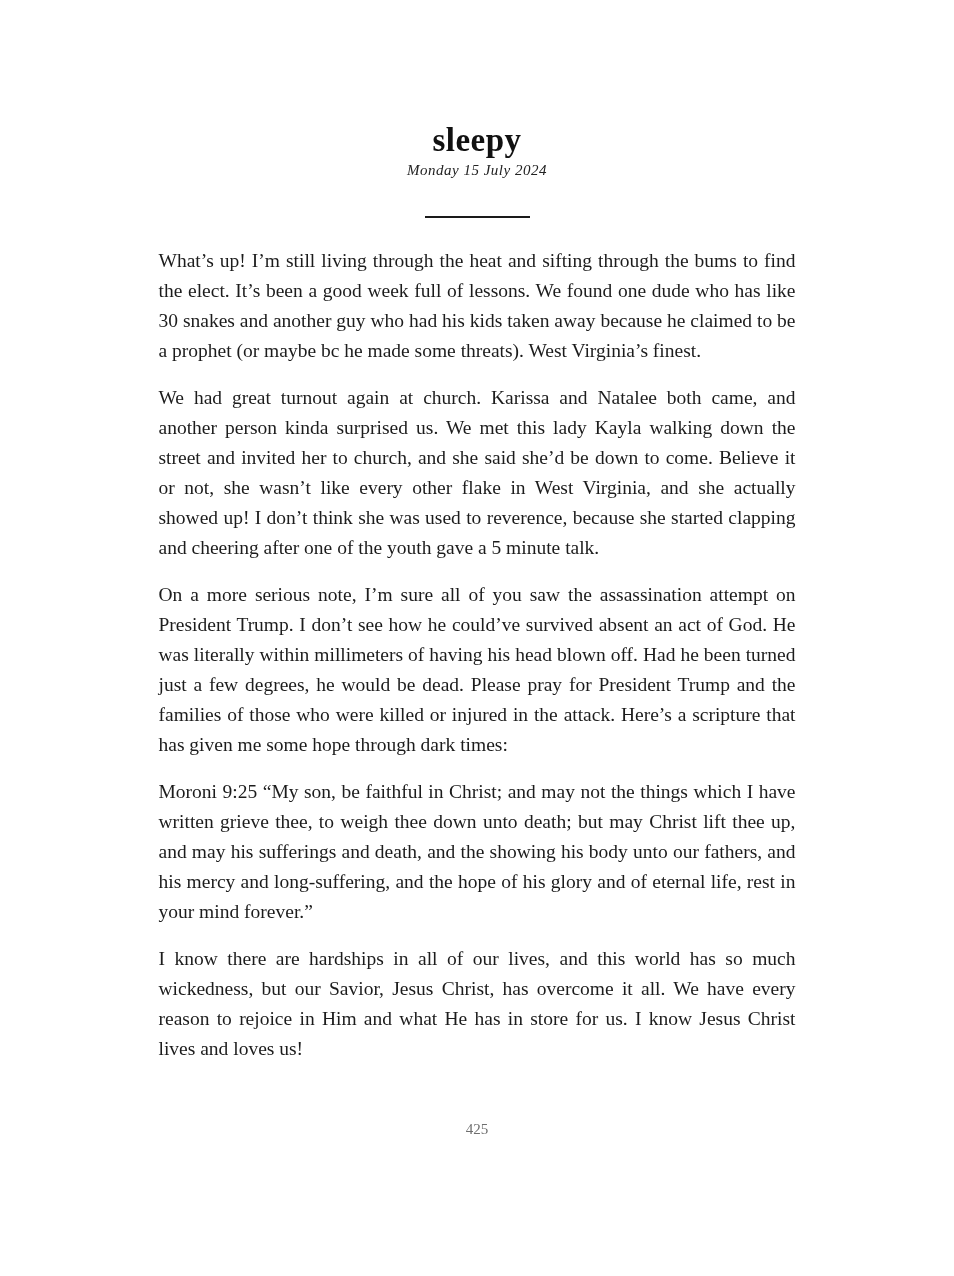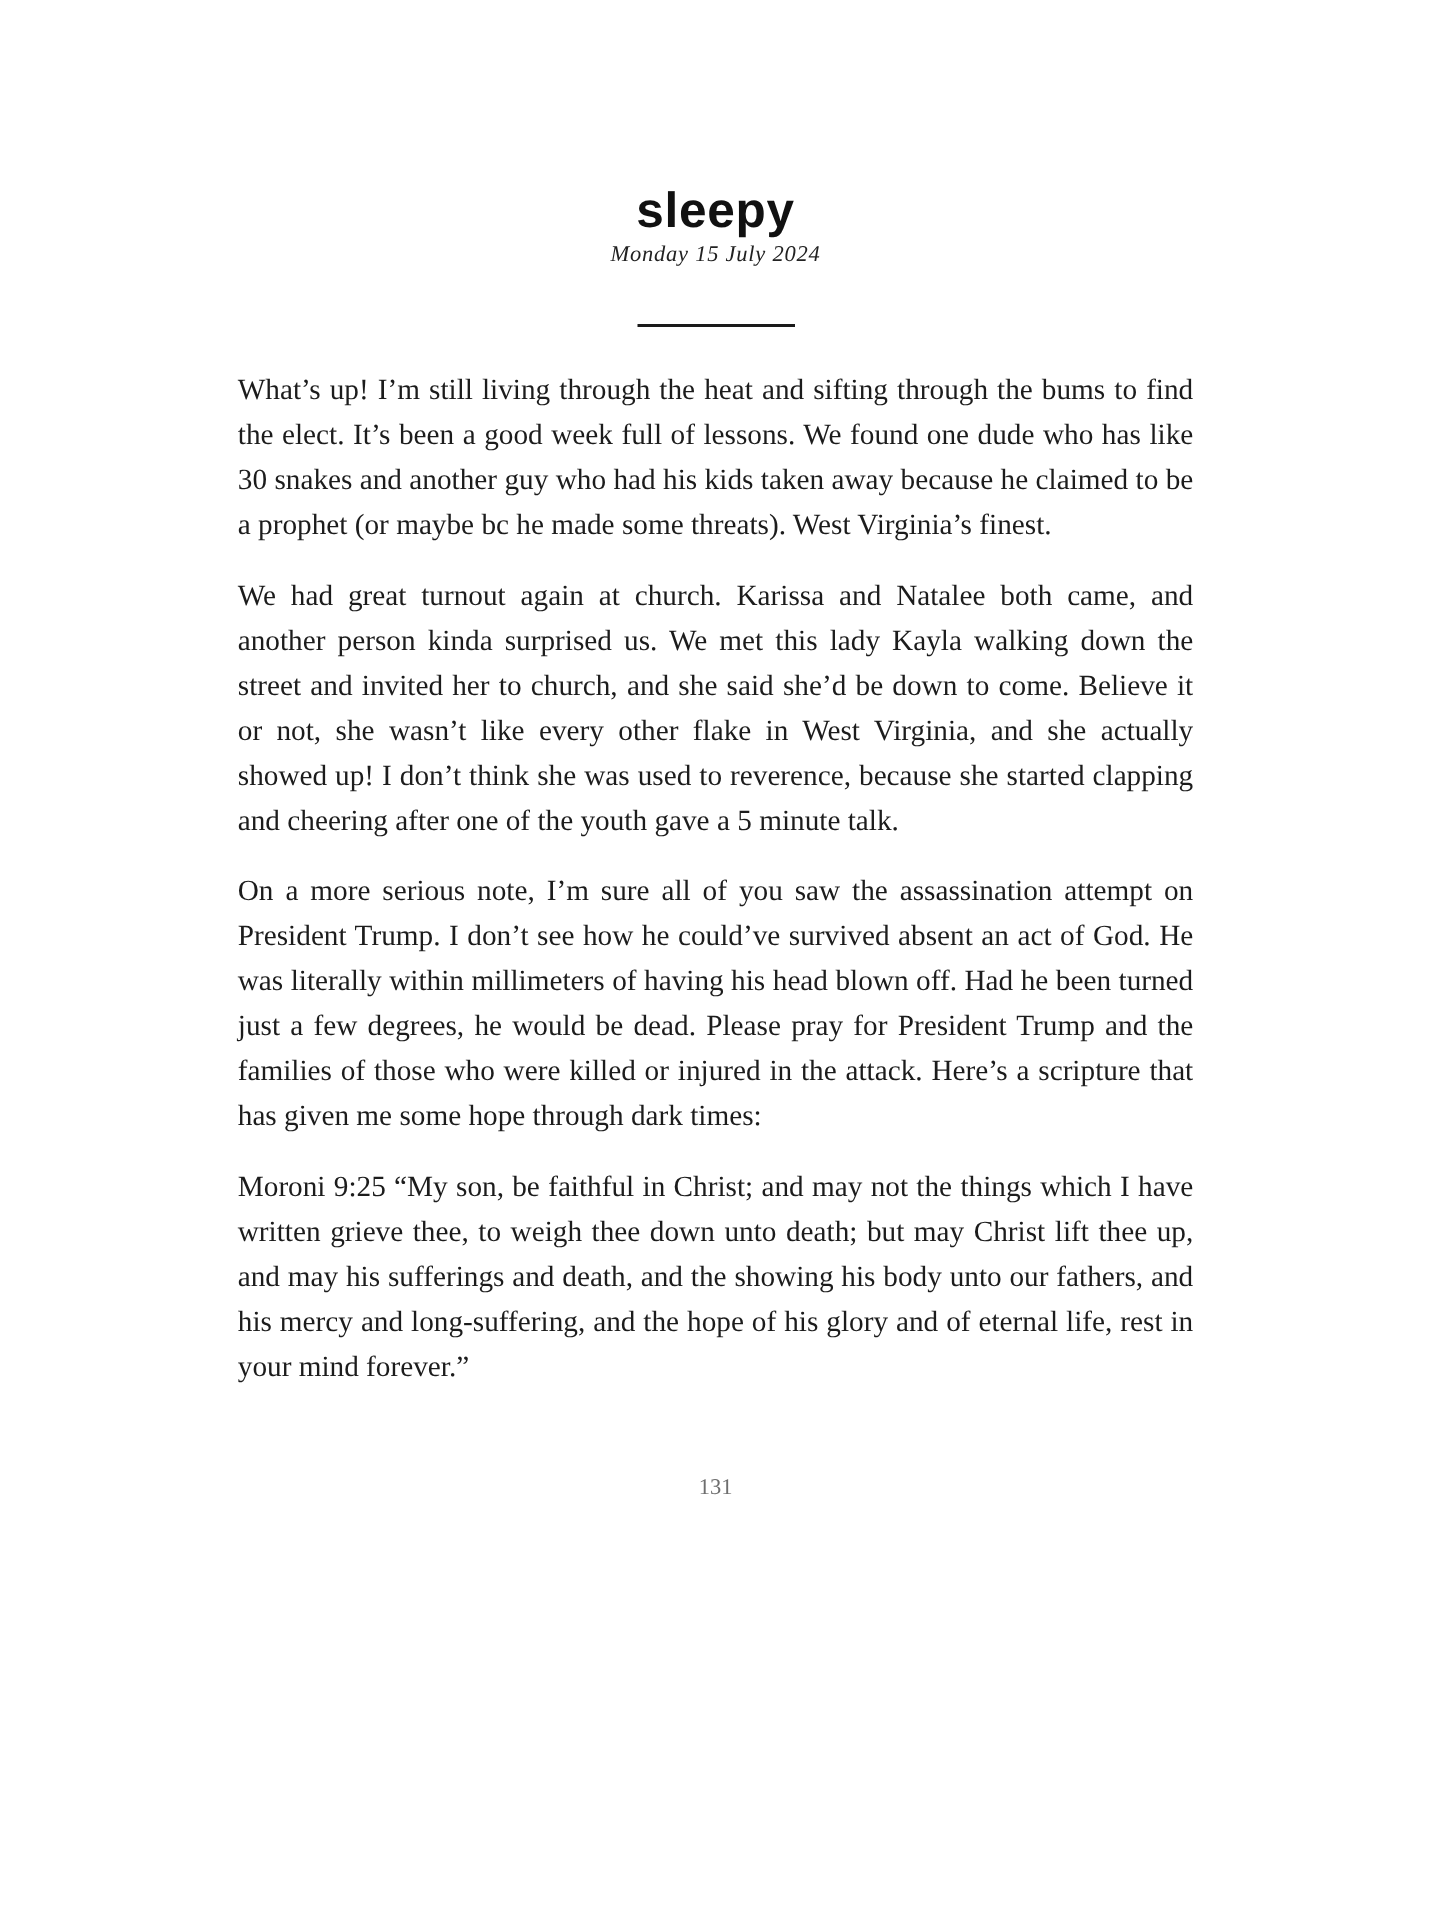--- a/index.html
+++ b/index.html
@@ -14,21 +14,21 @@
     font-family: "Liberation Serif", serif;
     color: #1c1c1c;
   }
   .page {
     width: 637px;
     margin: 0 auto;
     padding-top: 122px;
   }
   .title {
     margin: 0;
-    font-family: Liberation Sans, sans-serif;
+    font-family: Liberation Serif, serif;
     font-weight: 700;
     font-size: 33px;
     line-height: 36px;
     text-align: center;
     color: #111111;
     letter-spacing: 0.5px;
   }
   .date {
     margin-top: 2px;
     font-style: italic;
@@ -71,17 +71,18 @@
 
   <div class="date">Monday 15 July 2024</div>
 
   <hr class="divider">
 
   <div class="body-text">
     <p>What’s up! I’m still living through the heat and sifting through the bums to find the elect. It’s been a good week full of lessons. We found one dude who has like 30 snakes and another guy who had his kids taken away because he claimed to be a prophet (or maybe bc he made some threats). West Virginia’s finest.</p>
     <p>We had great turnout again at church. Karissa and Natalee both came, and another person kinda surprised us. We met this lady Kayla walking down the street and invited her to church, and she said she’d be down to come. Believe it or not, she wasn’t like every other flake in West Virginia, and she actually showed up! I don’t think she was used to reverence, because she started clapping and cheering after one of the youth gave a 5 minute talk.</p>
     <p>On a more serious note, I’m sure all of you saw the assassination attempt on President Trump. I don’t see how he could’ve survived absent an act of God. He was literally within millimeters of having his head blown off. Had he been turned just a few degrees, he would be dead. Please pray for President Trump and the families of those who were killed or injured in the attack. Here’s a scripture that has given me some hope through dark times:</p>
     <p>Moroni 9:25 “My son, be faithful in Christ; and may not the things which I have written grieve thee, to weigh thee down unto death; but may Christ lift thee up, and may his sufferings and death, and the showing his body unto our fathers, and his mercy and long-suffering, and the hope of his glory and of eternal life, rest in your mind forever.”</p>
+    <p>I know there are hardships in all of our lives, and this world has so much wickedness, but our Savior, Jesus Christ, has overcome it all. We have every reason to rejoice in Him and what He has in store for us. I know Jesus Christ lives and loves us!</p>
   </div>
 
-  <div class="page-number">131</div>
+  <div class="page-number">425</div>
 
 </div>
 
 </body></html>

